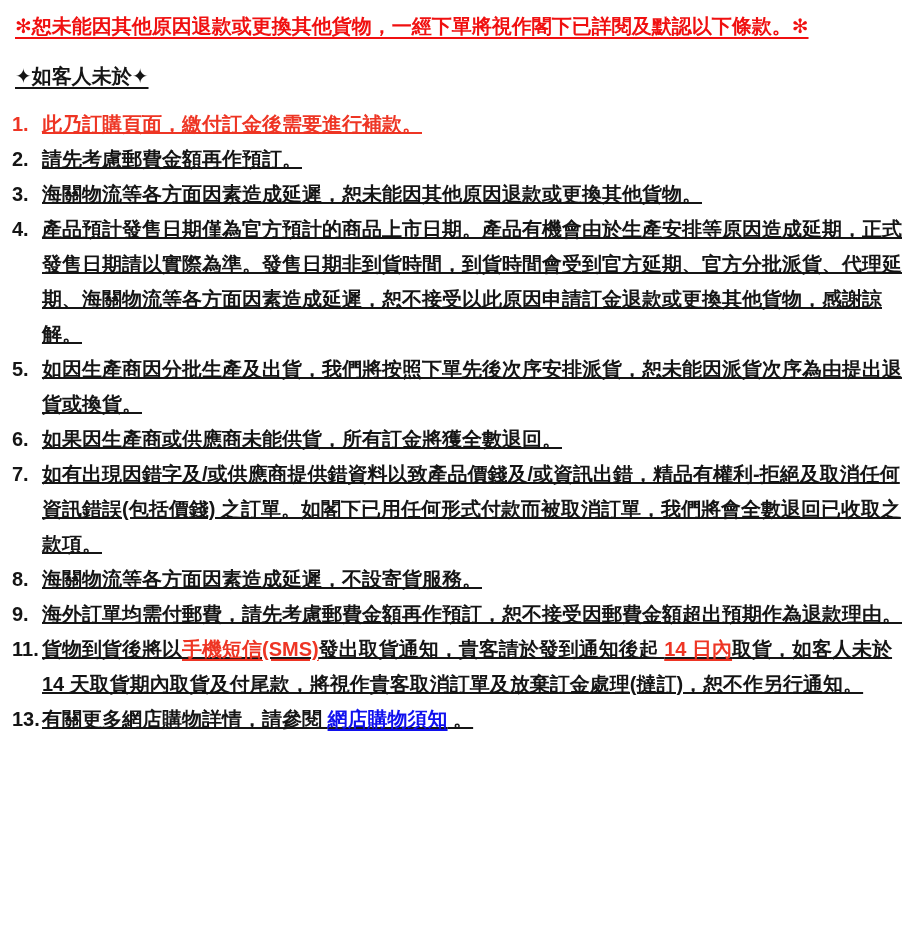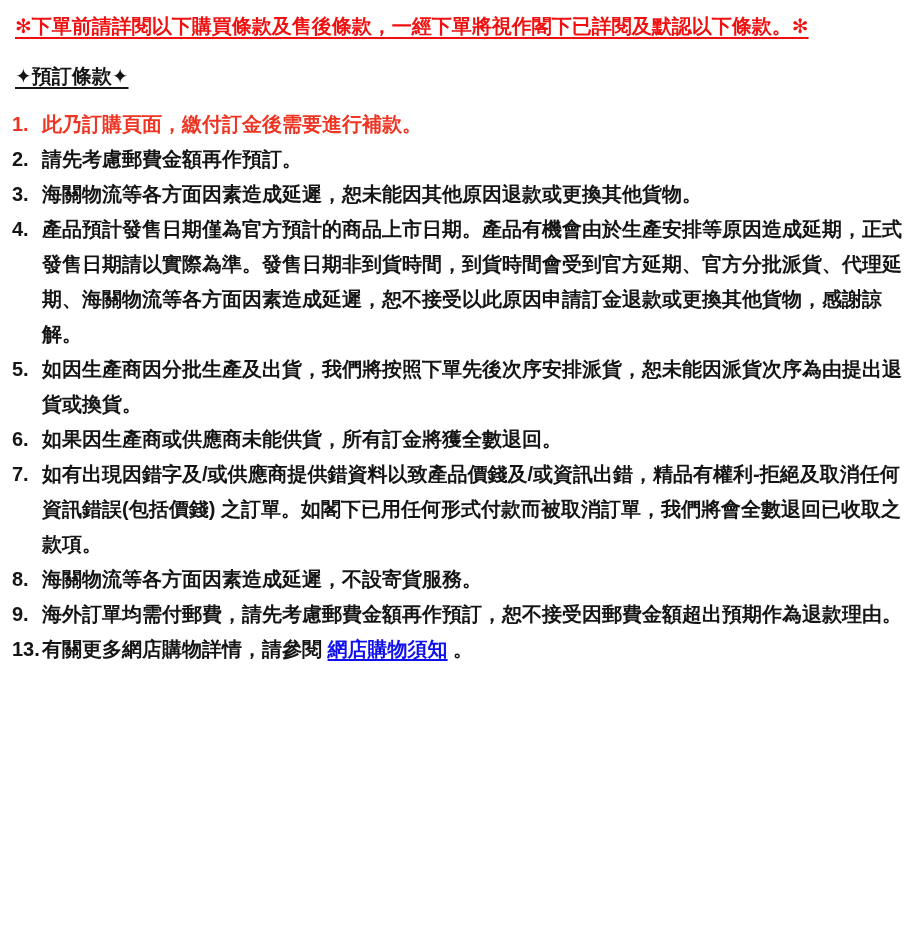--- a/index.html
+++ b/index.html
@@ -48,41 +48,42 @@
   }
   .term .num{
     flex:0 0 36px;
     padding-left:6px;
     white-space:nowrap;
   }
   .term .txt{
     flex:1 1 auto;
     padding-right:4px;
     word-break:break-all;
+    text-decoration:underline;
   }
   .red{color:var(--accent-red);}
   .red-link{
     color:var(--accent-red);
     text-decoration:underline;
     text-underline-offset:3px;
   }
   .blue-link{
     color:var(--link-blue);
     text-decoration:underline;
     text-underline-offset:3px;
     cursor:pointer;
   }
 </style>
 </head>
 <body>
 
 <div>
-  <div class="header-line">✻下單前請詳閱以下購買條款及售後條款，一經下單將視作閣下已詳閱及默認以下條款。✻</div>
+  <div class="header-line">✻恕未能因其他原因退款或更換其他貨物，一經下單將視作閣下已詳閱及默認以下條款。✻</div>
 
-  <div class="section-title">✦預訂條款✦</div>
+  <div class="section-title">✦如客人未於✦</div>
 
   <div class="terms">
       <div class="term red">
         <span class="num">1.</span>
         <span class="txt"><span>此乃訂購頁面，繳付訂金後需要進行補款。</span></span>
       </div>
       <div class="term">
         <span class="num">2.</span>
         <span class="txt"><span>請先考慮郵費金額再作預訂。</span></span>
       </div>
@@ -108,17 +109,21 @@
       </div>
       <div class="term">
         <span class="num">8.</span>
         <span class="txt"><span>海關物流等各方面因素造成延遲，不設寄貨服務。</span></span>
       </div>
       <div class="term">
         <span class="num">9.</span>
         <span class="txt"><span>海外訂單均需付郵費，請先考慮郵費金額再作預訂，恕不接受因郵費金額超出預期作為退款理由。</span></span>
       </div>
       <div class="term">
+        <span class="num">11.</span>
+        <span class="txt"><span>貨物到貨後將以</span><span class="red-link">手機短信(SMS)</span><span>發出取貨通知，貴客請於發到通知後起 </span><span class="red-link">14 日內</span><span>取貨，如客人未於 14 天取貨期內取貨及付尾款，將視作貴客取消訂單及放棄訂金處理(撻訂)，恕不作另行通知。</span></span>
+      </div>
+      <div class="term">
         <span class="num">13.</span>
         <span class="txt"><span>有關更多網店購物詳情，請參閱 </span><a class="blue-link">網店購物須知</a><span> 。</span></span>
       </div>
     </div>
 </div>
 
 </body></html>

